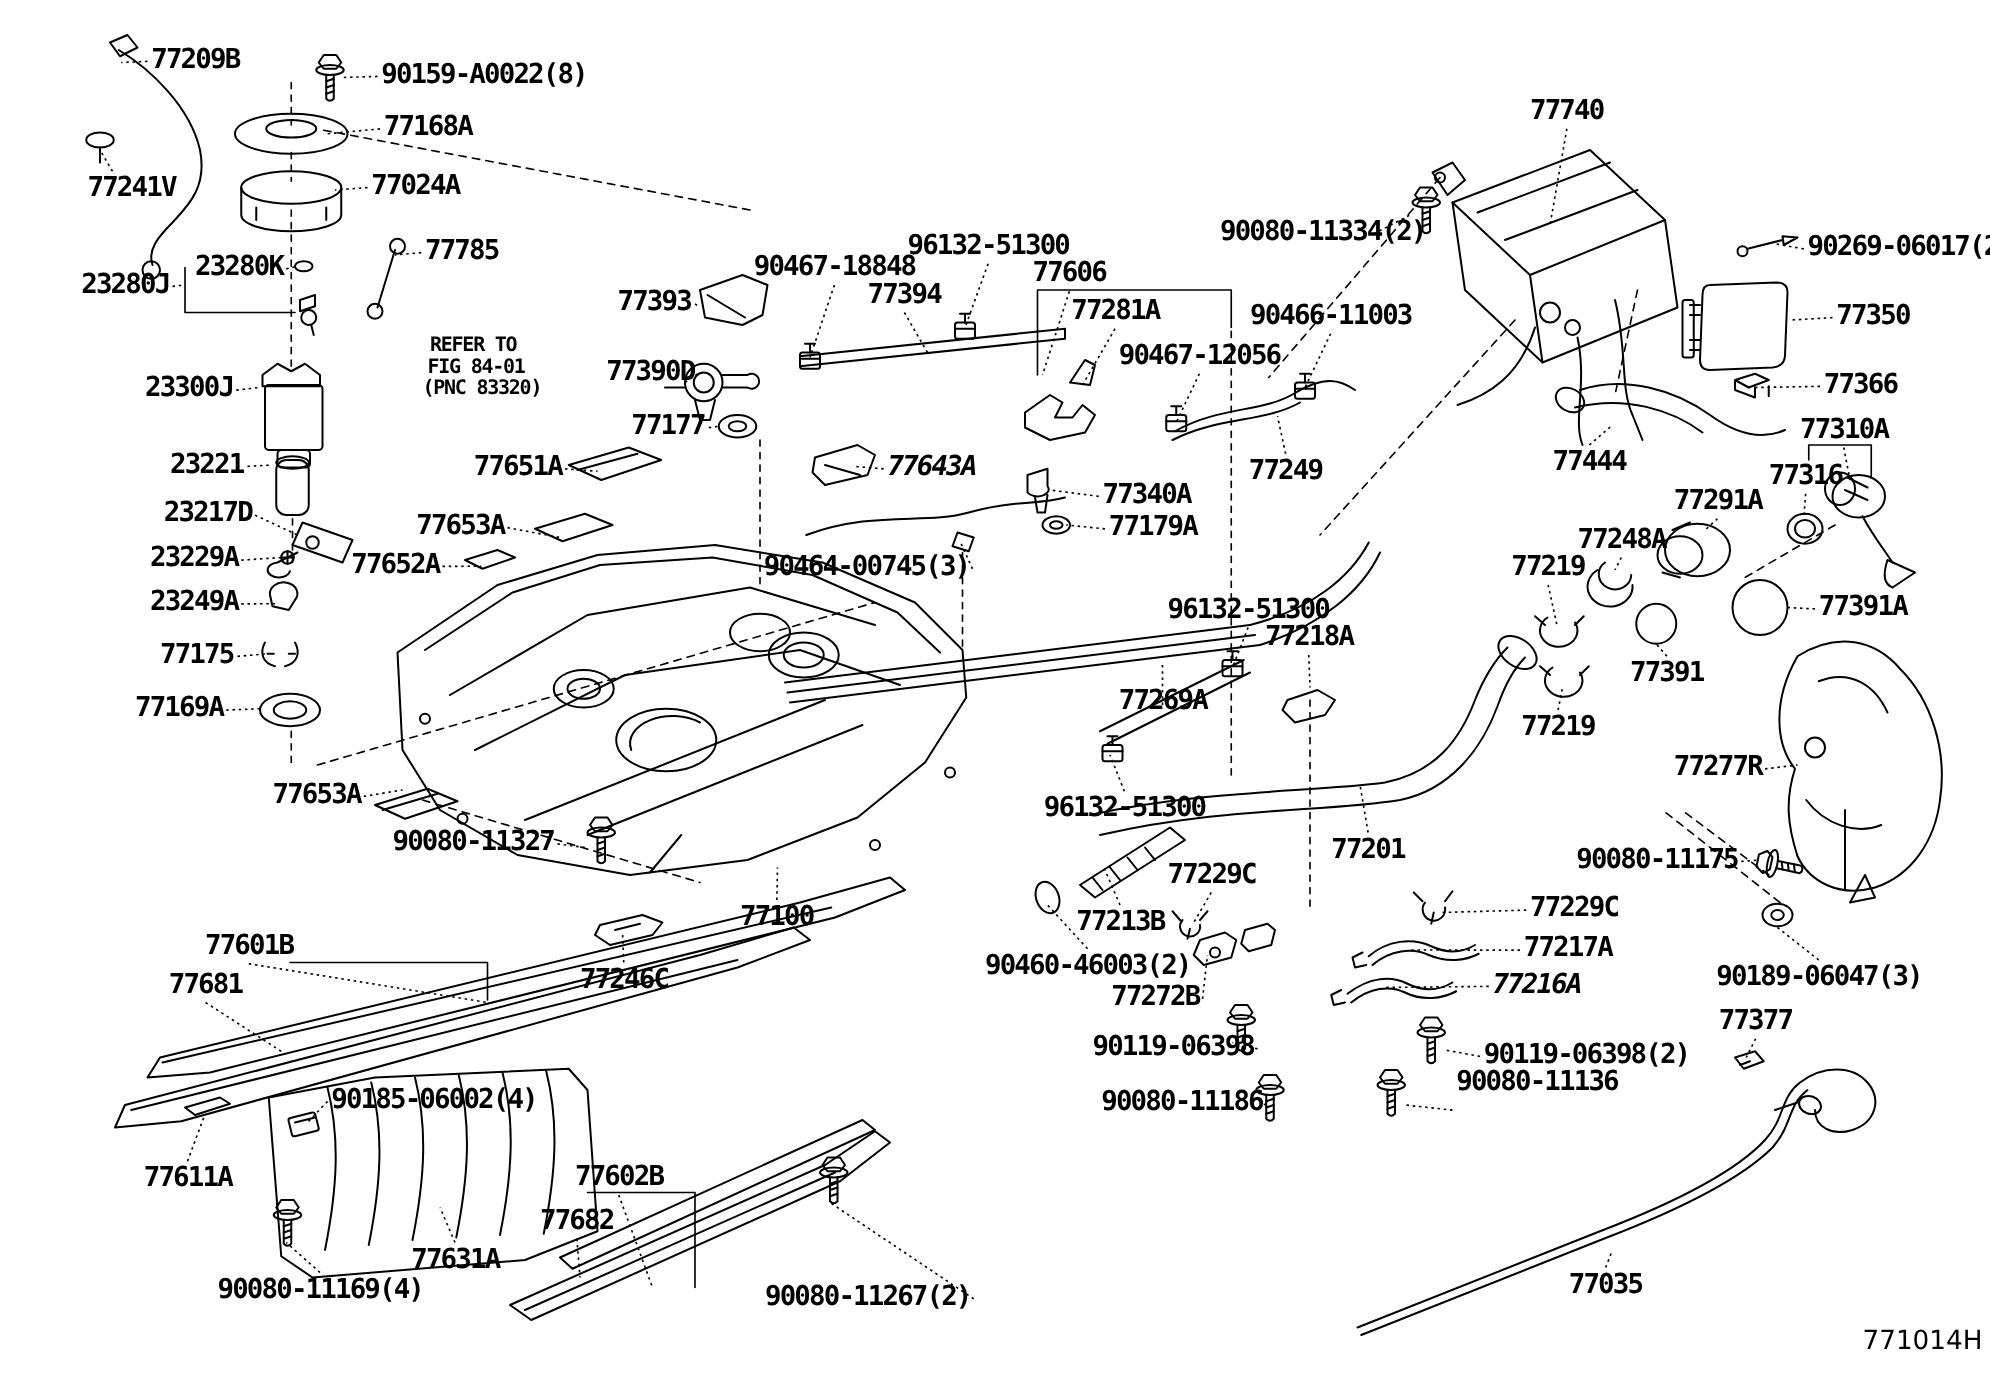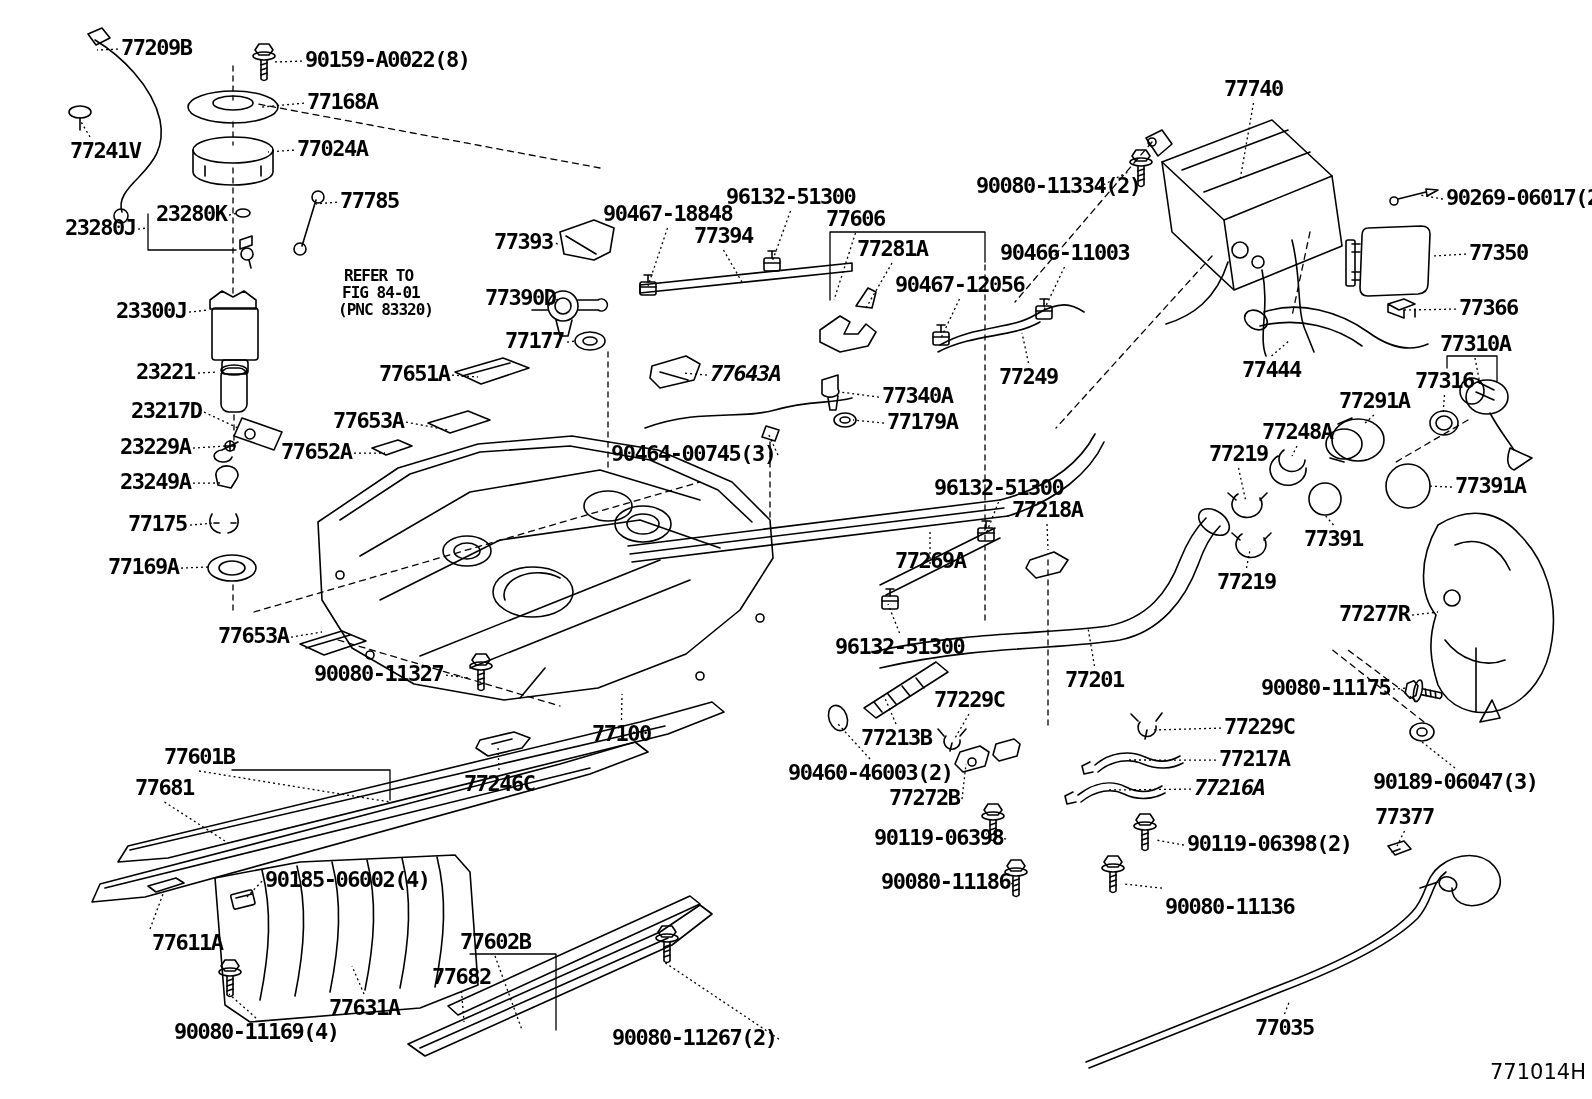--- a/index.html
+++ b/index.html
@@ -383,27 +383,27 @@
       <div class="plabel" style="left: 934px; top: 689px;">77229C</div>
       <div class="plabel" style="left: 861px; top: 727px;">77213B</div>
       <div class="plabel" style="left: 788px; top: 762px;">90460-46003(2)</div>
       <div class="plabel" style="left: 889px; top: 787px;">77272B</div>
       <div class="plabel" style="left: 874px; top: 827px;">90119-06398</div>
       <div class="plabel" style="left: 881px; top: 871px;">90080-11186</div>
       <div class="plabel" style="left: 1224px; top: 716px;">77229C</div>
       <div class="plabel" style="left: 1219px; top: 748px;">77217A</div>
       <div class="plabel" style="left: 1194px; top: 777px; font-style: italic;">77216A</div>
       <div class="plabel" style="left: 1187px; top: 833px;">90119-06398(2)</div>
-      <div class="plabel" style="left: 1165px; top: 896px;">90080-11136</div>
+      <div class="plabel" style="left: 1165px; top: 855px;">90080-11136</div>
       <div class="plabel" style="left: 314px; top: 663px;">90080-11327</div>
       <div class="plabel" style="left: 592px; top: 723px;">77100</div>
       <div class="plabel" style="left: 464px; top: 773px;">77246C</div>
       <div class="plabel" style="left: 164px; top: 746px;">77601B</div>
       <div class="plabel" style="left: 135px; top: 777px;">77681</div>
-      <div class="plabel" style="left: 115px; top: 932px; margin-left: 37px;">77611A</div>
+      <div class="plabel" style="left: 115px; top: 932px;">77611A</div>
       <div class="plabel" style="left: 265px; top: 869px;">90185-06002(4)</div>
       <div class="plabel" style="left: 329px; top: 997px;">77631A</div>
       <div class="plabel" style="left: 174px; top: 1021px;">90080-11169(4)</div>
       <div class="plabel" style="left: 460px; top: 931px;">77602B</div>
       <div class="plabel" style="left: 432px; top: 966px;">77682</div>
       <div class="plabel" style="left: 612px; top: 1027px;">90080-11267(2)</div>
       <div class="plabel" style="left: 1255px; top: 1017px;">77035</div>
     </div>
 
   <div>

